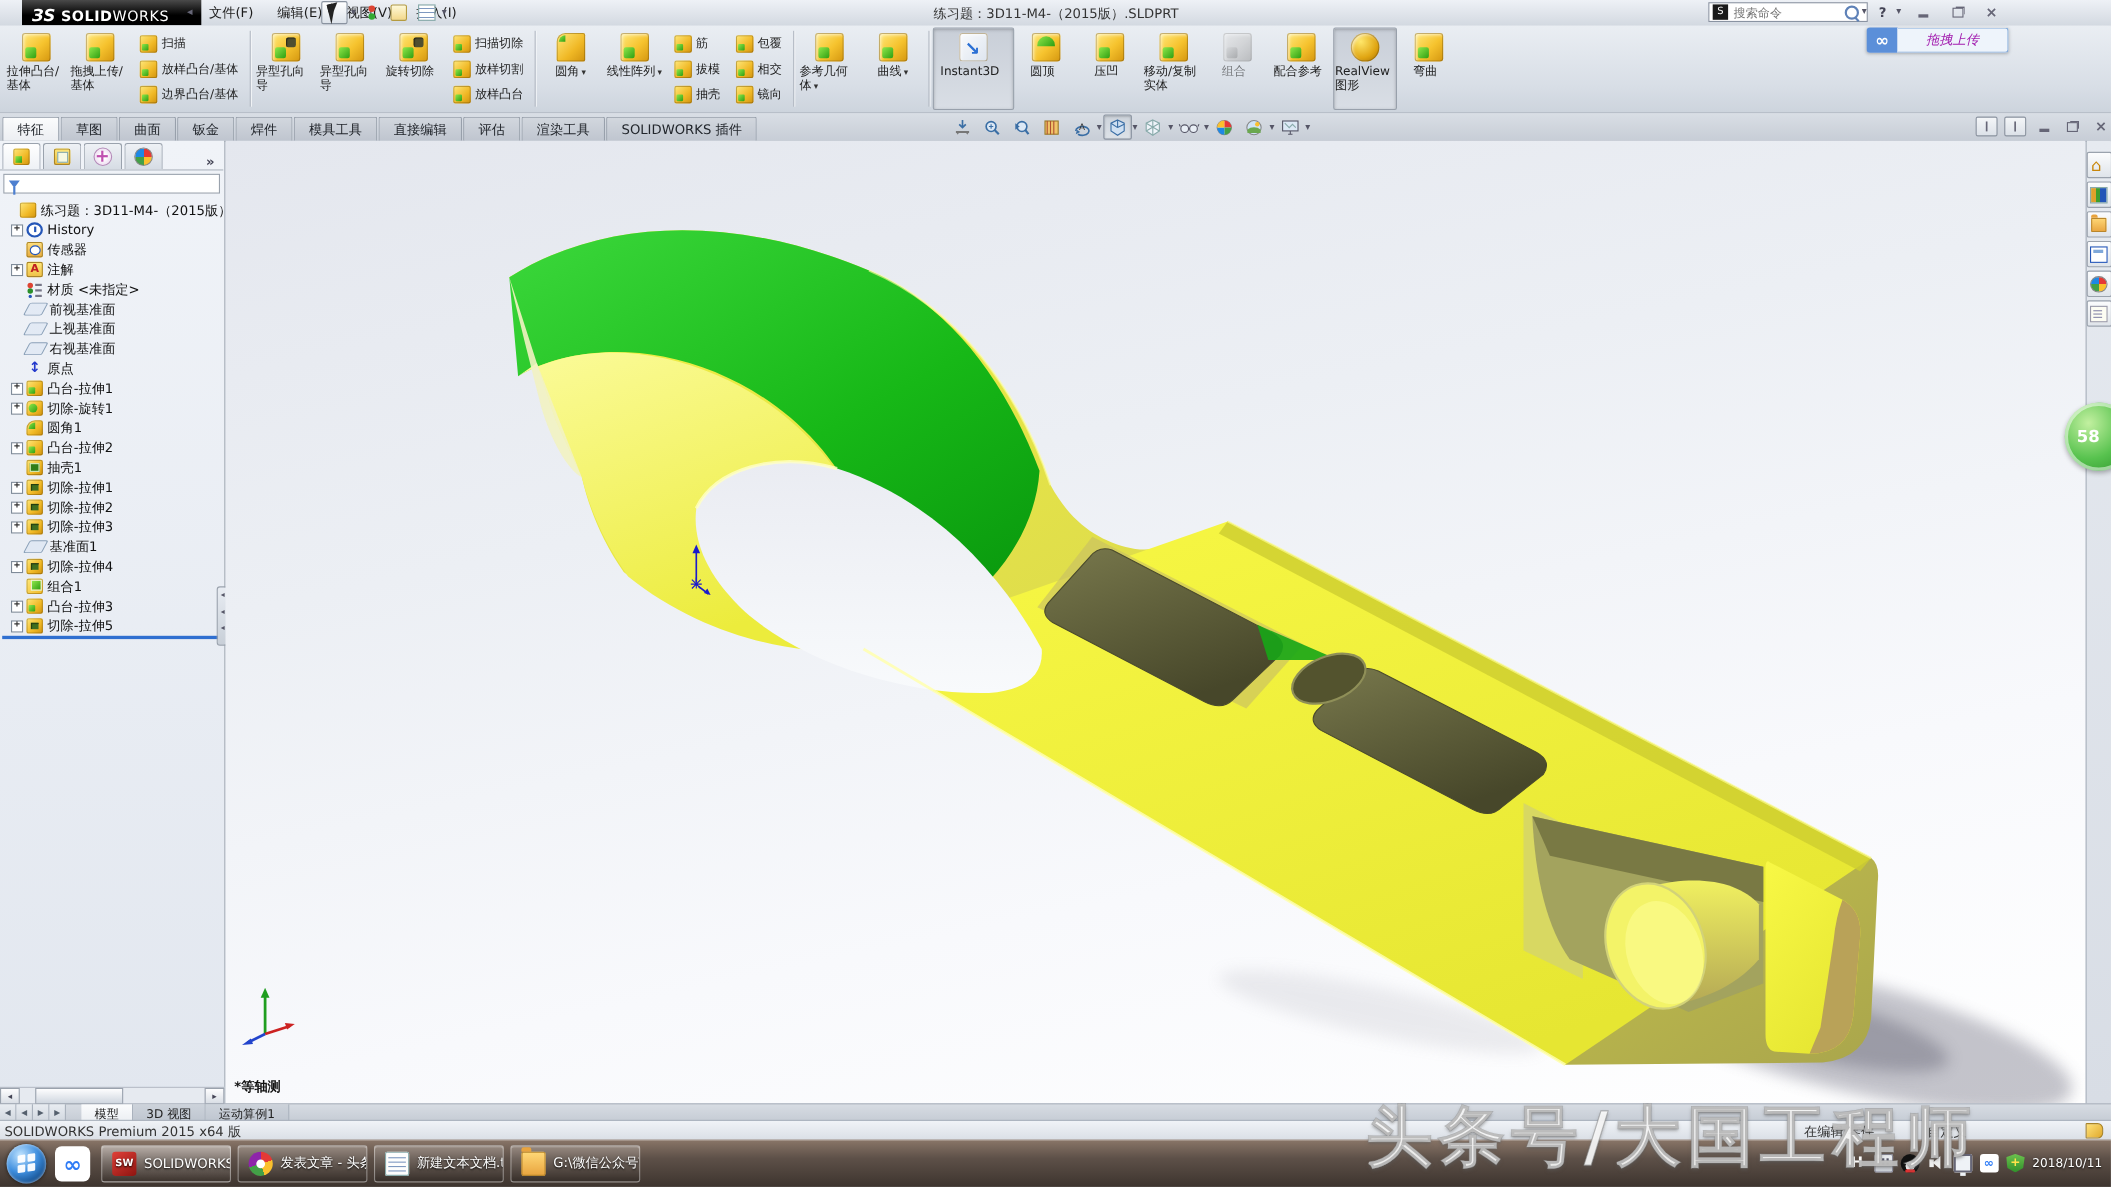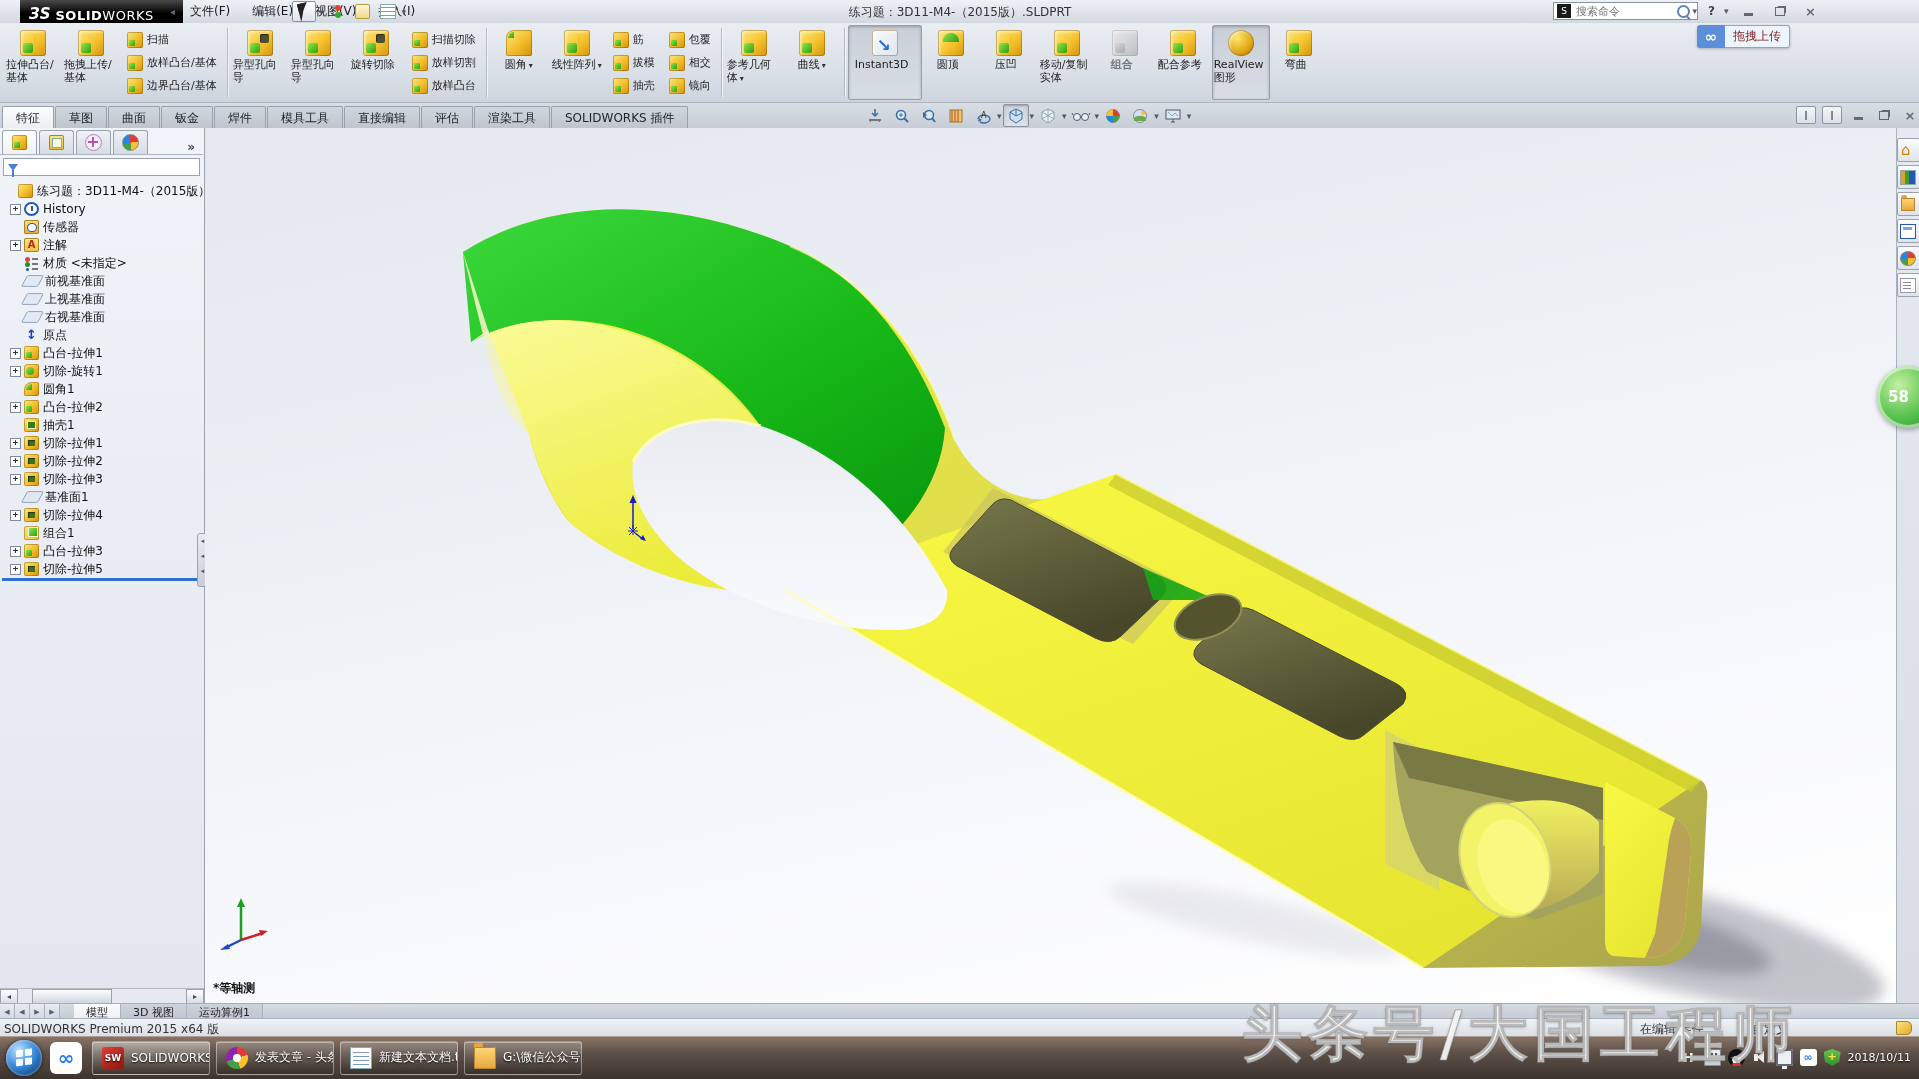--- a/index.html
+++ b/index.html
@@ -44,21 +44,21 @@
   
   #ribbon{left:0;top:23px;width:1919px;height:80px;
     background:linear-gradient(#eaeef3,#d8dee6 70%,#cdd4dd);border-bottom:1px solid #b0b7c1;
     display:flex;align-items:stretch;padding:2px 0 2px 4px;box-sizing:border-box;}
   .rg{display:flex;align-items:stretch;}
   .rsep{width:1px;background:#b3bac4;margin:3px 3px;box-shadow:1px 0 0 #f3f5f8;}
   .rlarge{display:flex;}
   .rbtn{width:54px;display:flex;flex-direction:column;align-items:center;justify-content:flex-start;
     padding:4px 1px 1px;border:1px solid transparent;border-radius:2px;}
   .rbtn.pressed{background:linear-gradient(#c9cfd8,#d9dee5);border-color:#98a0ab;box-shadow:inset 0 1px 3px rgba(0,0,0,.25);}
-  .rbtn.disabled{filter:grayscale(1);opacity:.55;font-weight:bold;}
+  .rbtn.disabled{filter:grayscale(1);opacity:.55;}
   .rbtn.wide{width:70px;}
   .rlab{font-size:11px;line-height:13px;text-align:left;color:#1d1d1d;margin-top:2px;}
   .ric{width:26px;height:26px;border-radius:3px;position:relative;flex:none;
     background:linear-gradient(135deg,#ffe97c 0%,#f6c32e 55%,#d4960f 100%);
     box-shadow:inset 0 0 0 1px rgba(110,75,0,.4), inset 2px 2px 3px rgba(255,255,255,.6);}
   .ric::after{content:"";position:absolute;left:3px;bottom:3px;width:10px;height:10px;border-radius:2px;
     background:linear-gradient(135deg,#8fe84a,#2e9e12);}
   .ric[data-name*="cut"]::before{content:"";position:absolute;right:4px;top:4px;width:9px;height:9px;
     background:#4f4f30;border-radius:2px;box-shadow:inset 1px 1px 1px rgba(0,0,0,.5);}
   .ric[data-name="instant3d-icon"]{background:linear-gradient(135deg,#fafbfd,#dde4ee);}
@@ -240,21 +240,21 @@
   .t-disk::after{content:"∞";}
   .t-shield{background:linear-gradient(#6cc24e,#2f8f2a);clip-path:polygon(50% 0,100% 18%,92% 75%,50% 100%,8% 75%,0 18%);
     color:#ffe24a;font:bold 11px/16px "DejaVu Sans",sans-serif;text-align:center;}
   .t-shield::after{content:"+";}
   #tray-date{font-size:11px;text-shadow:0 1px 2px #000;marg;}
   
   #upload-badge{left:1697px;top:25px;height:23px;display:flex;z-index:40;box-shadow:0 1px 3px rgba(0,0,0,.25);border-radius:3px;}
   #upload-badge .ub-icon{width:28px;background:#5b8fd9;border-radius:3px 0 0 3px;color:#fff;font-size:15px;font-weight:bold;
     display:flex;align-items:center;justify-content:center;}
   #upload-badge .ub-label{background:#eef4fb;border:1px solid #7fa8d9;border-left:none;border-radius:0 3px 3px 0;
-    color:#7f1d1d;display:flex;align-items:center;padding:0 8px;}
+    color:#a21caf;display:flex;align-items:center;padding:0 26px;font-style:italic;}
   #watermark{left:1242px;top:994px;z-index:60;font-size:60px;font-weight:bold;letter-spacing:6px;
     color:rgba(252,252,252,.9);-webkit-text-stroke:1px rgba(130,130,130,.5);
     text-shadow:0 1px 3px rgba(90,90,90,.55);white-space:nowrap;pointer-events:none;}
 </style>
 </head>
 <body>
 
 <div id="titlebar" class="abs" data-name="title-bar">
   <div id="logo" class="abs" data-name="solidworks-logo">
     <span class="mark" data-name="ds-logo-mark">ЗS</span>

